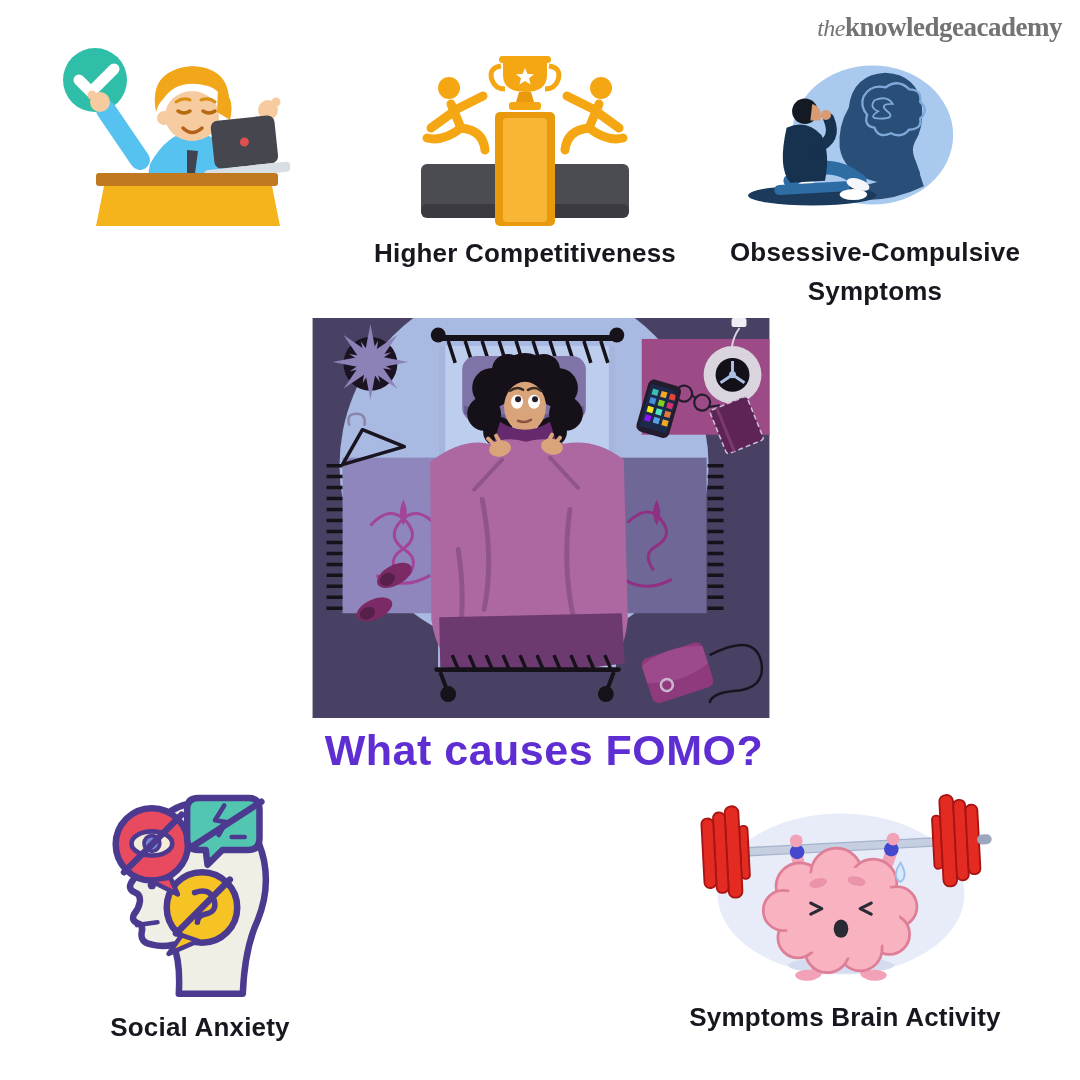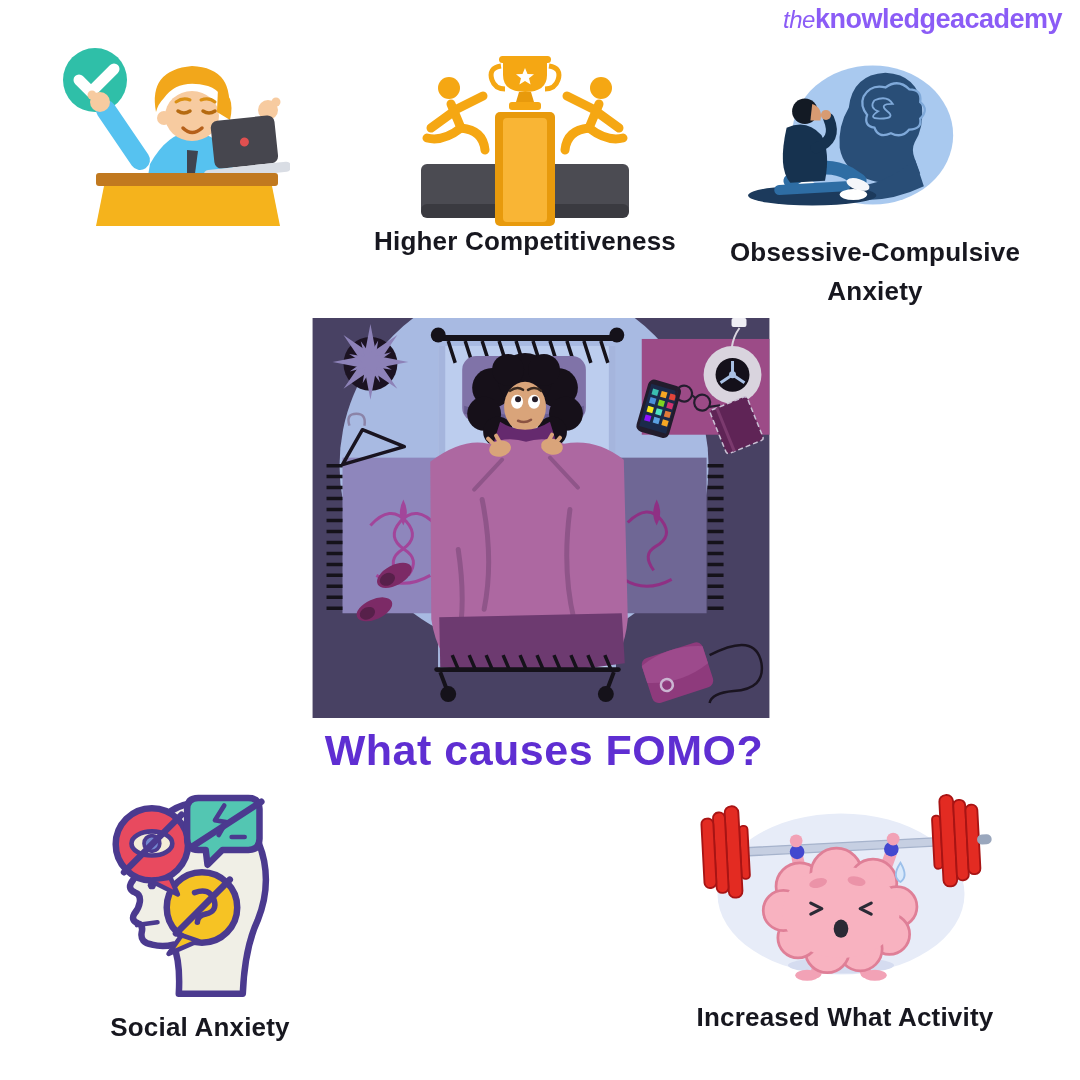--- a/index.html
+++ b/index.html
@@ -1,20 +1,20 @@
 <!DOCTYPE html>
 <html><head>
 <meta charset="utf-8">
 <style>
   html,body{margin:0;padding:0;background:#fff;}
   .canvas{position:relative;width:1080px;height:1080px;background:#ffffff;overflow:hidden;
           font-family:"Liberation Sans",sans-serif;}
   .abs{position:absolute;}
-  .logo{position:absolute;top:4px;right:18px;font-family:Liberation Sans, sans-serif;
-        font-size:27px;color:#8b5cf6;letter-spacing:-0.5px;white-space:nowrap;}
+  .logo{position:absolute;top:12px;right:18px;font-family:Liberation Serif, serif;
+        font-size:27px;color:#737373;letter-spacing:-0.5px;white-space:nowrap;}
   .logo .the{font-style:italic;font-weight:400;font-size:24px;}
   .logo .kn{font-weight:700;}
   .logo .ac{font-weight:900;}
   .cause-label{position:absolute;font-weight:700;font-size:26px;line-height:1.5;
                color:#17171f;text-align:center;letter-spacing:0.2px;}
   .title{position:absolute;left:0;top:722px;width:1080px;text-align:center;margin:4px;
          font-size:43px;font-weight:800;color:#5f2ed2;letter-spacing:0.5px;}
   svg{display:block;}
 </style>
 </head>
@@ -95,22 +95,22 @@
       <ellipse cx="132" cy="136" rx="13" ry="6" fill="#f4f6fa" transform="rotate(18 132 136)"></ellipse>
       <ellipse cx="127" cy="147" rx="15" ry="6" fill="#ffffff"></ellipse>
       <path d="M54 74 Q44 118 58 134 L96 132 Q102 100 92 82 Q76 64 54 74 Z" fill="#16324f"></path>
       <path d="M86 96 Q110 88 100 64" stroke="#16324f" stroke-width="12" fill="none" stroke-linecap="round"></path>
       <circle cx="74" cy="56" r="14" fill="#131a24"></circle>
       <path d="M82 48 q12 4 9 18 l-11 0 Z" fill="#d89b72"></path>
       <circle cx="97" cy="60" r="5.5" fill="#d89b72"></circle>
     </svg>
   </div>
 
-  <div class="cause-label" style="left:355px;top:222px;width:340px;">Higher Competitiveness</div>
-  <div class="cause-label" style="left:710px;top:233px;width:330px;">Obsessive-Compulsive Anxiety</div>
+  <div class="cause-label" style="left:355px;top:234px;width:340px;">Higher Competitiveness</div>
+  <div class="cause-label" style="left:710px;top:233px;width:330px;">Obsessive-Compulsive Symptoms</div>
 
   <div class="abs" style="left:312px;top:318px;">
     <svg width="458" height="400" viewBox="0 0 458 401">
       <rect x="0" y="0" width="458" height="401" fill="#484163"></rect>
       <circle cx="212" cy="148" r="185" fill="#a8bae2"></circle>
 
       <rect x="30" y="140" width="162" height="156" fill="#8e86bc"></rect>
       <g stroke="#a2459a" stroke-width="3" fill="none">
         <path d="M58 208 q20 -22 36 -4 q14 16 -4 28 q-16 10 -4 26"></path>
         <path d="M124 208 q-20 -22 -36 -4 q-14 16 4 28 q16 10 4 26"></path>
@@ -297,15 +297,15 @@
       <ellipse cx="165" cy="150" rx="64" ry="50" fill="#f8b2c0"></ellipse>
       <ellipse cx="140" cy="118" rx="10" ry="5" fill="#eb93a8" transform="rotate(-15 140 118)"></ellipse>
       <ellipse cx="182" cy="116" rx="10" ry="5" fill="#eb93a8" transform="rotate(12 182 116)"></ellipse>
       <path d="M132 140 l12 6 l-12 6 M198 140 l-12 6 l12 6" stroke="#2a2a35" stroke-width="3.5" fill="none" stroke-linecap="round" stroke-linejoin="round"></path>
       <ellipse cx="165" cy="168" rx="8" ry="10" fill="#2a2a35"></ellipse>
       <path d="M230 96 q9 15 0 21 q-10 -6 0 -21 Z" fill="#d9e9fb" stroke="#9cc0ea" stroke-width="2"></path>
     </svg>
   </div>
 
   <div class="cause-label" style="left:60px;top:1008px;width:280px;">Social Anxiety</div>
-  <div class="cause-label" style="left:675px;top:998px;width:340px;">Increased What Activity</div>
+  <div class="cause-label" style="left:675px;top:998px;width:340px;">Symptoms Brain Activity</div>
 
 </div>
 
 </body></html>

